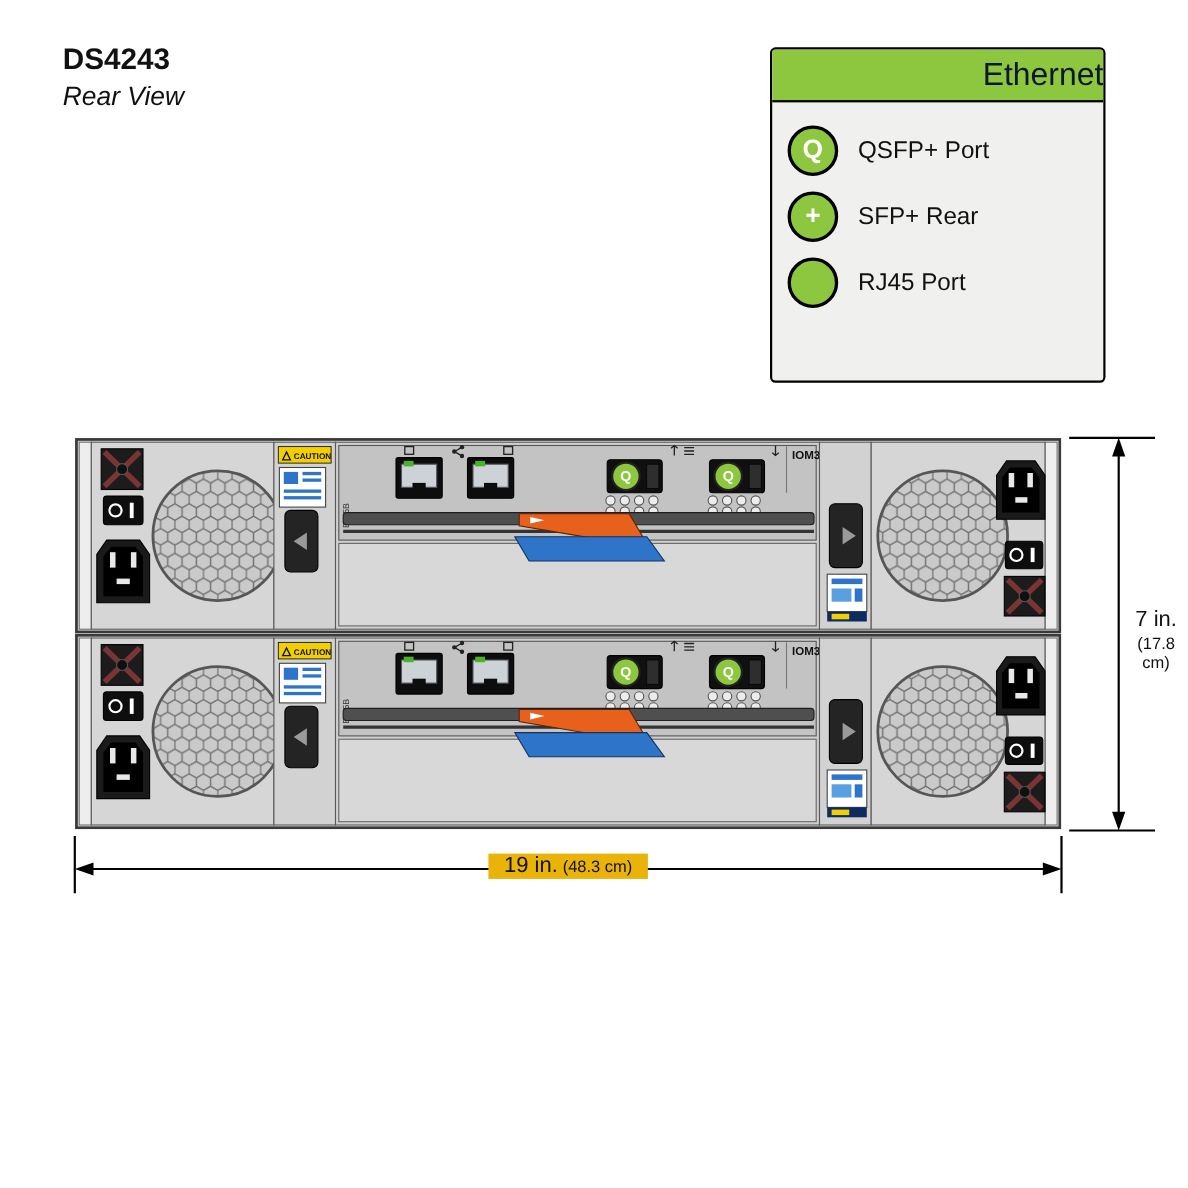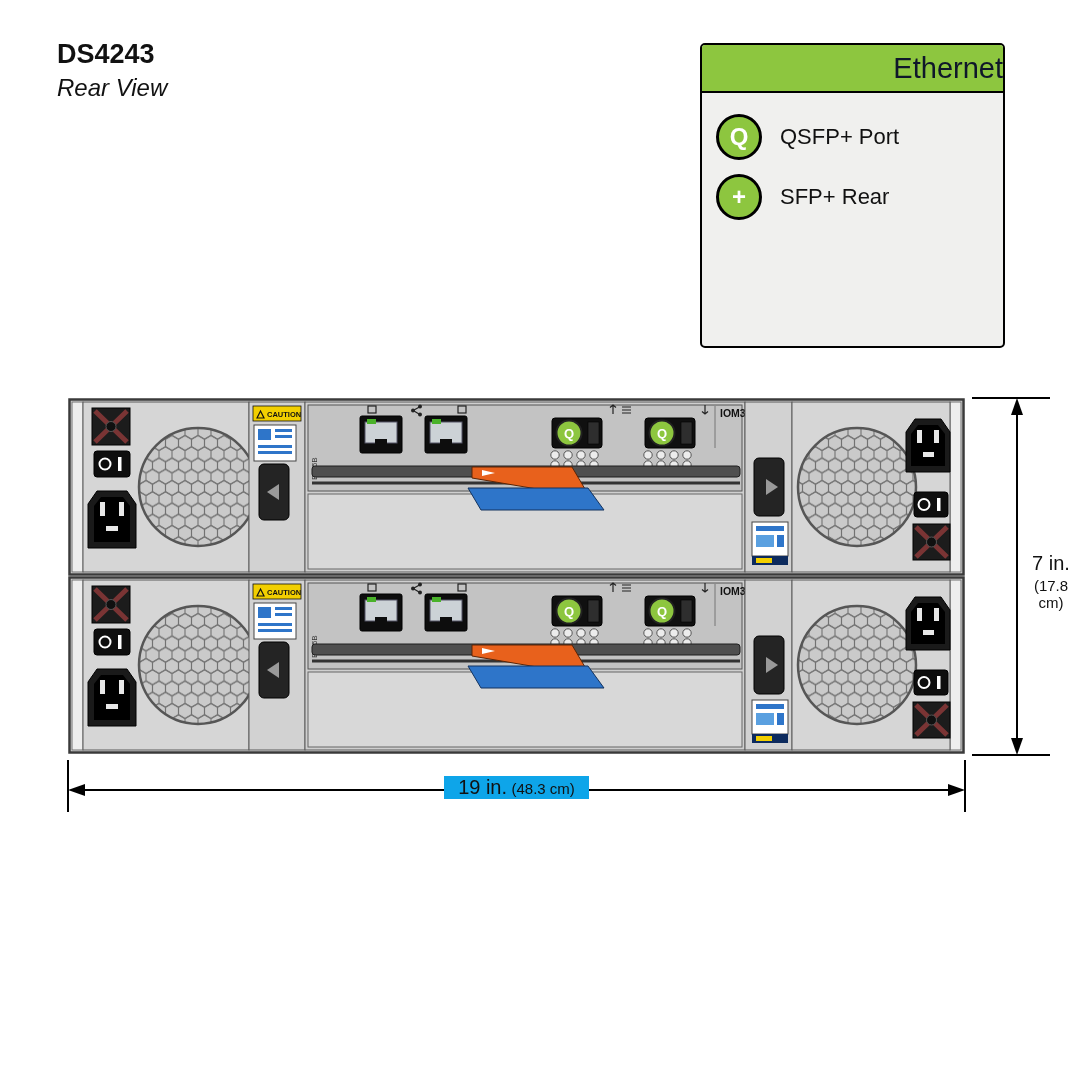--- a/index.html
+++ b/index.html
@@ -26,21 +26,21 @@
   
   .chassis-wrap{position:absolute;left:68px;top:398px;width:897px;height:356px;}
 
   
   .dim-v{position:absolute;left:960px;top:388px;}
   .dim-h{position:absolute;left:58px;top:752px;}
   .dim-v-label{position:absolute;left:1020px;top:552px;width:62px;text-align:center;}
   .dim-v-label .val{font-size:20px;}
   .dim-v-label .metric{font-size:15px;margin-top:2px;}
   .dim-h-label{position:absolute;left:68px;top:776px;width:897px;text-align:center;}
-  .dim-h-label .pill{display:inline-block;background:#0ea5e9;padding:0 14px;}
+  .dim-h-label .pill{display:inline-block;background:#eab308;padding:0 14px;}
   .dim-h-label .val{font-size:20px;}
   .dim-h-label .metric{font-size:15px;}
 </style>
 </head>
 <body>
 
 <div class="canvas">
 
   <div class="title-block">
     <div class="title">DS4243</div>
@@ -50,20 +50,24 @@
   <div class="legend">
     <div class="legend-header">Ethernet</div>
     <div class="legend-items">
       <div class="legend-item">
         <span class="port-circle">Q</span>
         <span class="legend-label">QSFP+ Port</span>
       </div>
       <div class="legend-item">
         <span class="port-circle">+</span>
         <span class="legend-label">SFP+ Rear</span>
+      </div>
+      <div class="legend-item">
+        <span class="port-circle"></span>
+        <span class="legend-label">RJ45 Port</span>
       </div>
     </div>
   </div>
 
   <div class="chassis-wrap">
     <svg width="897" height="356" viewBox="0 0 897 356">
       <defs>
         <path id="hx" d="M0,-7.5L6.5,-3.75L6.5,3.75L0,7.5L-6.5,3.75L-6.5,-3.75Z" fill="none" stroke="#727272" stroke-width="1.1"></path>
         <pattern id="hex" width="13" height="22.5" patternUnits="userSpaceOnUse">
           <rect width="13" height="22.5" fill="#cacaca"></rect>

